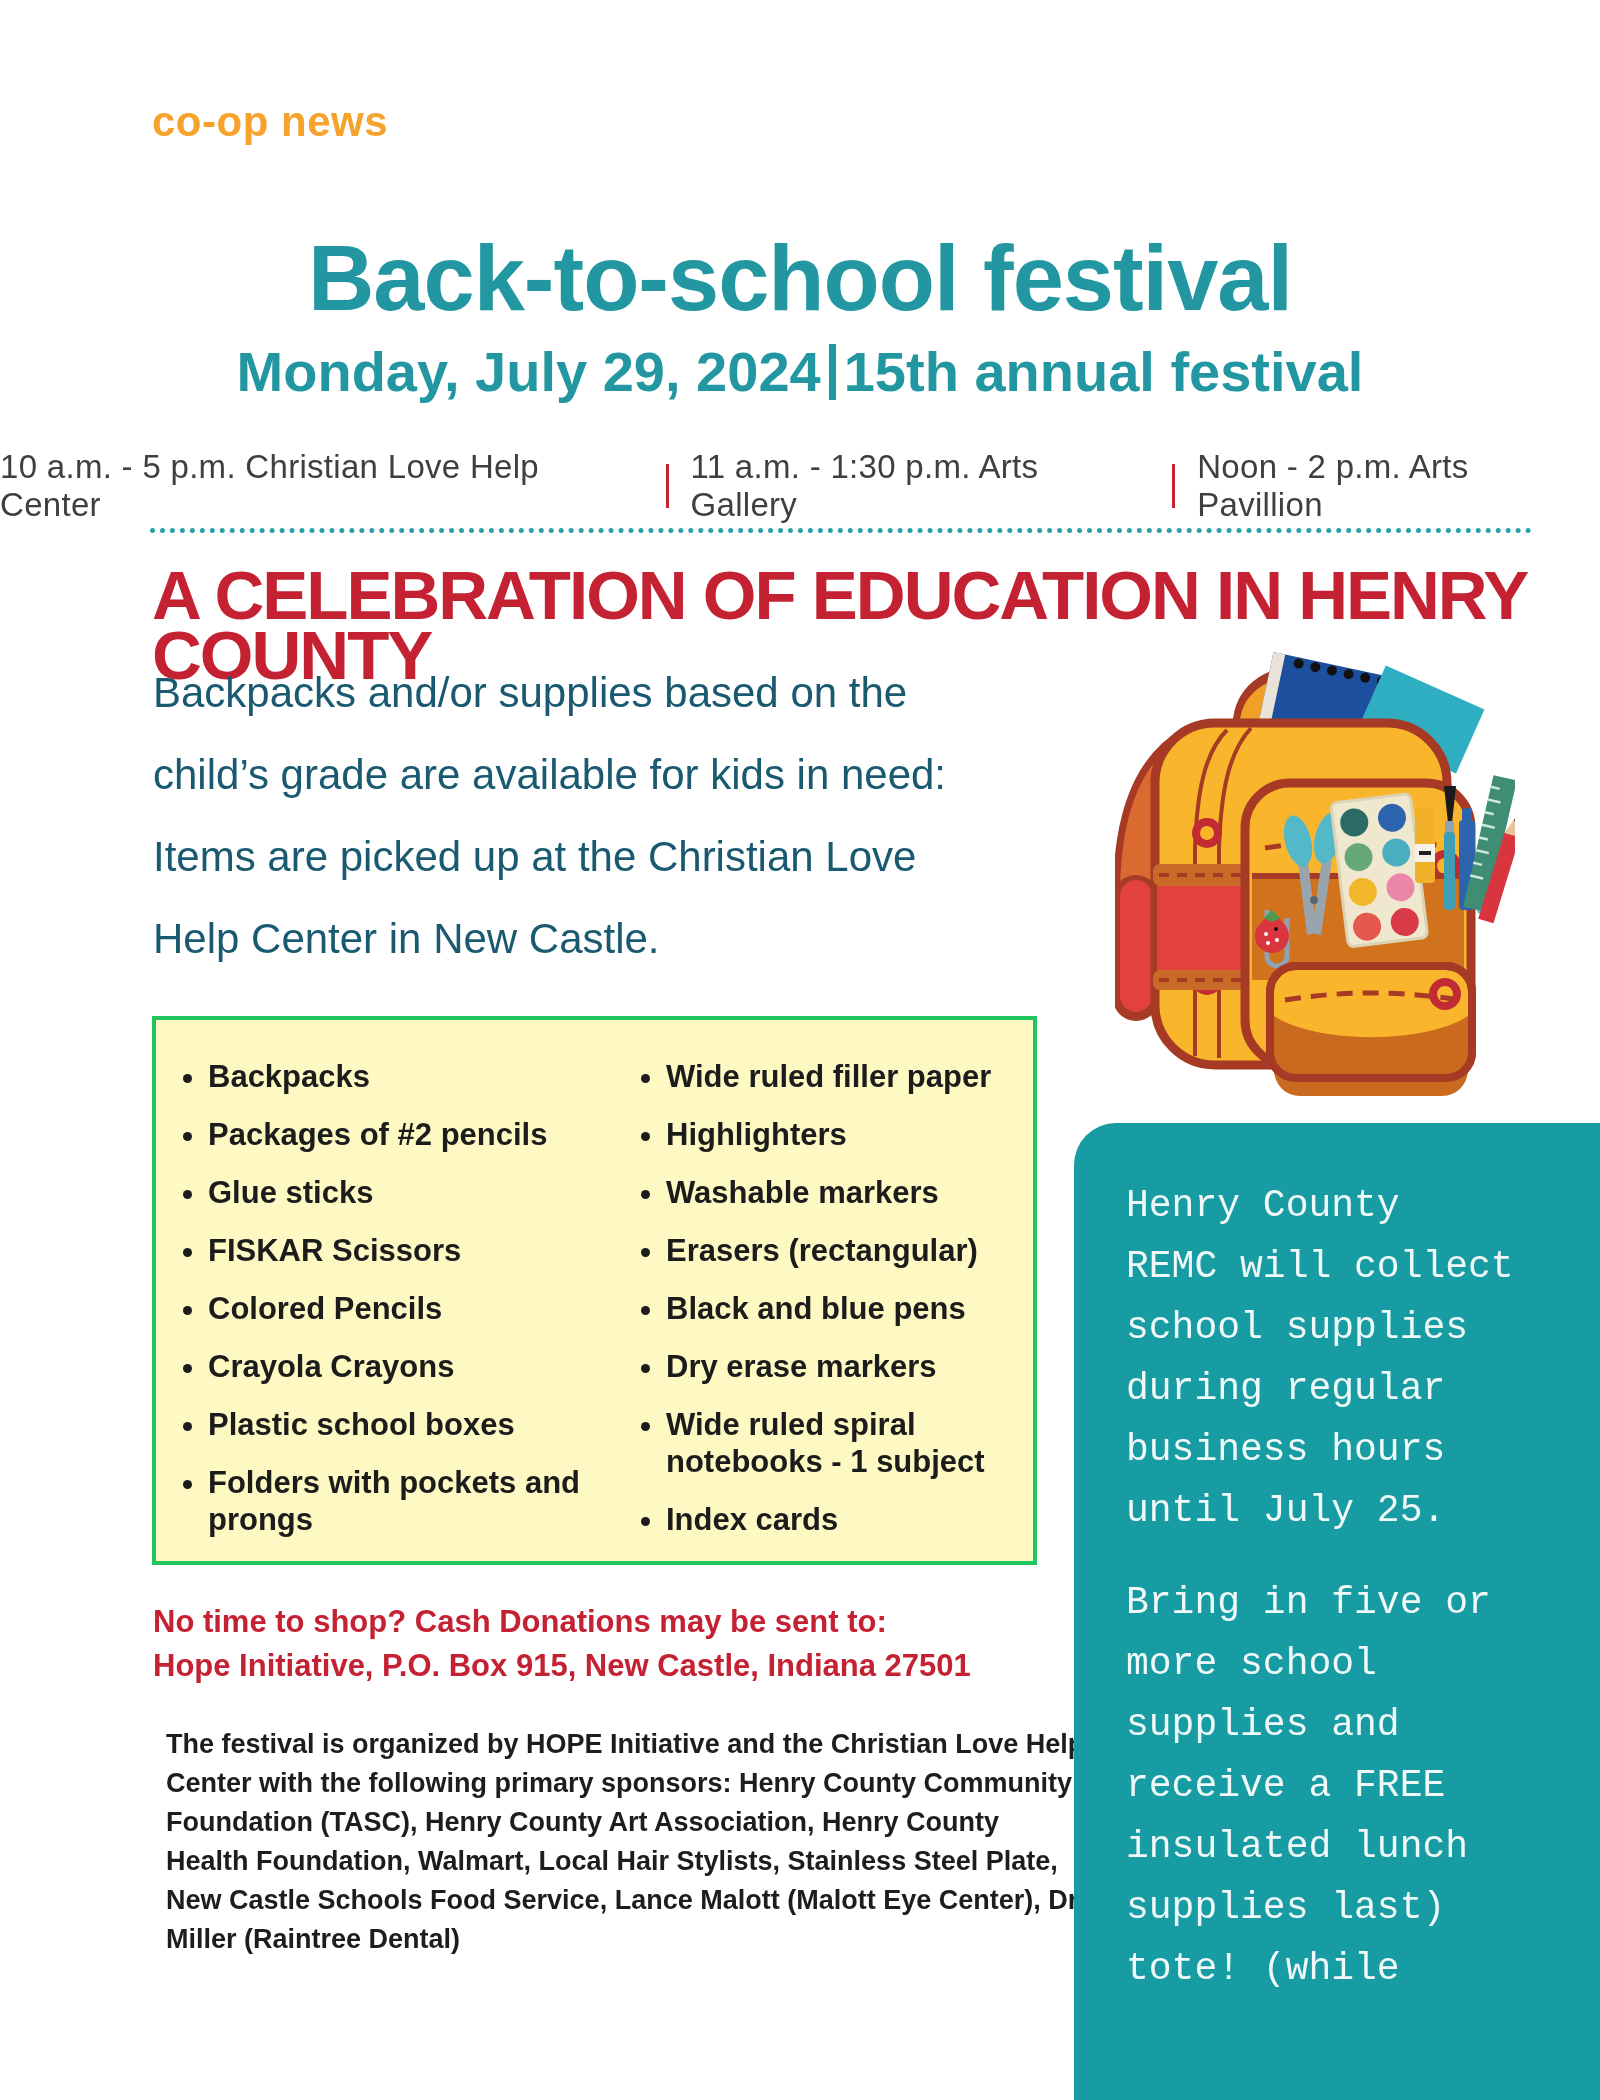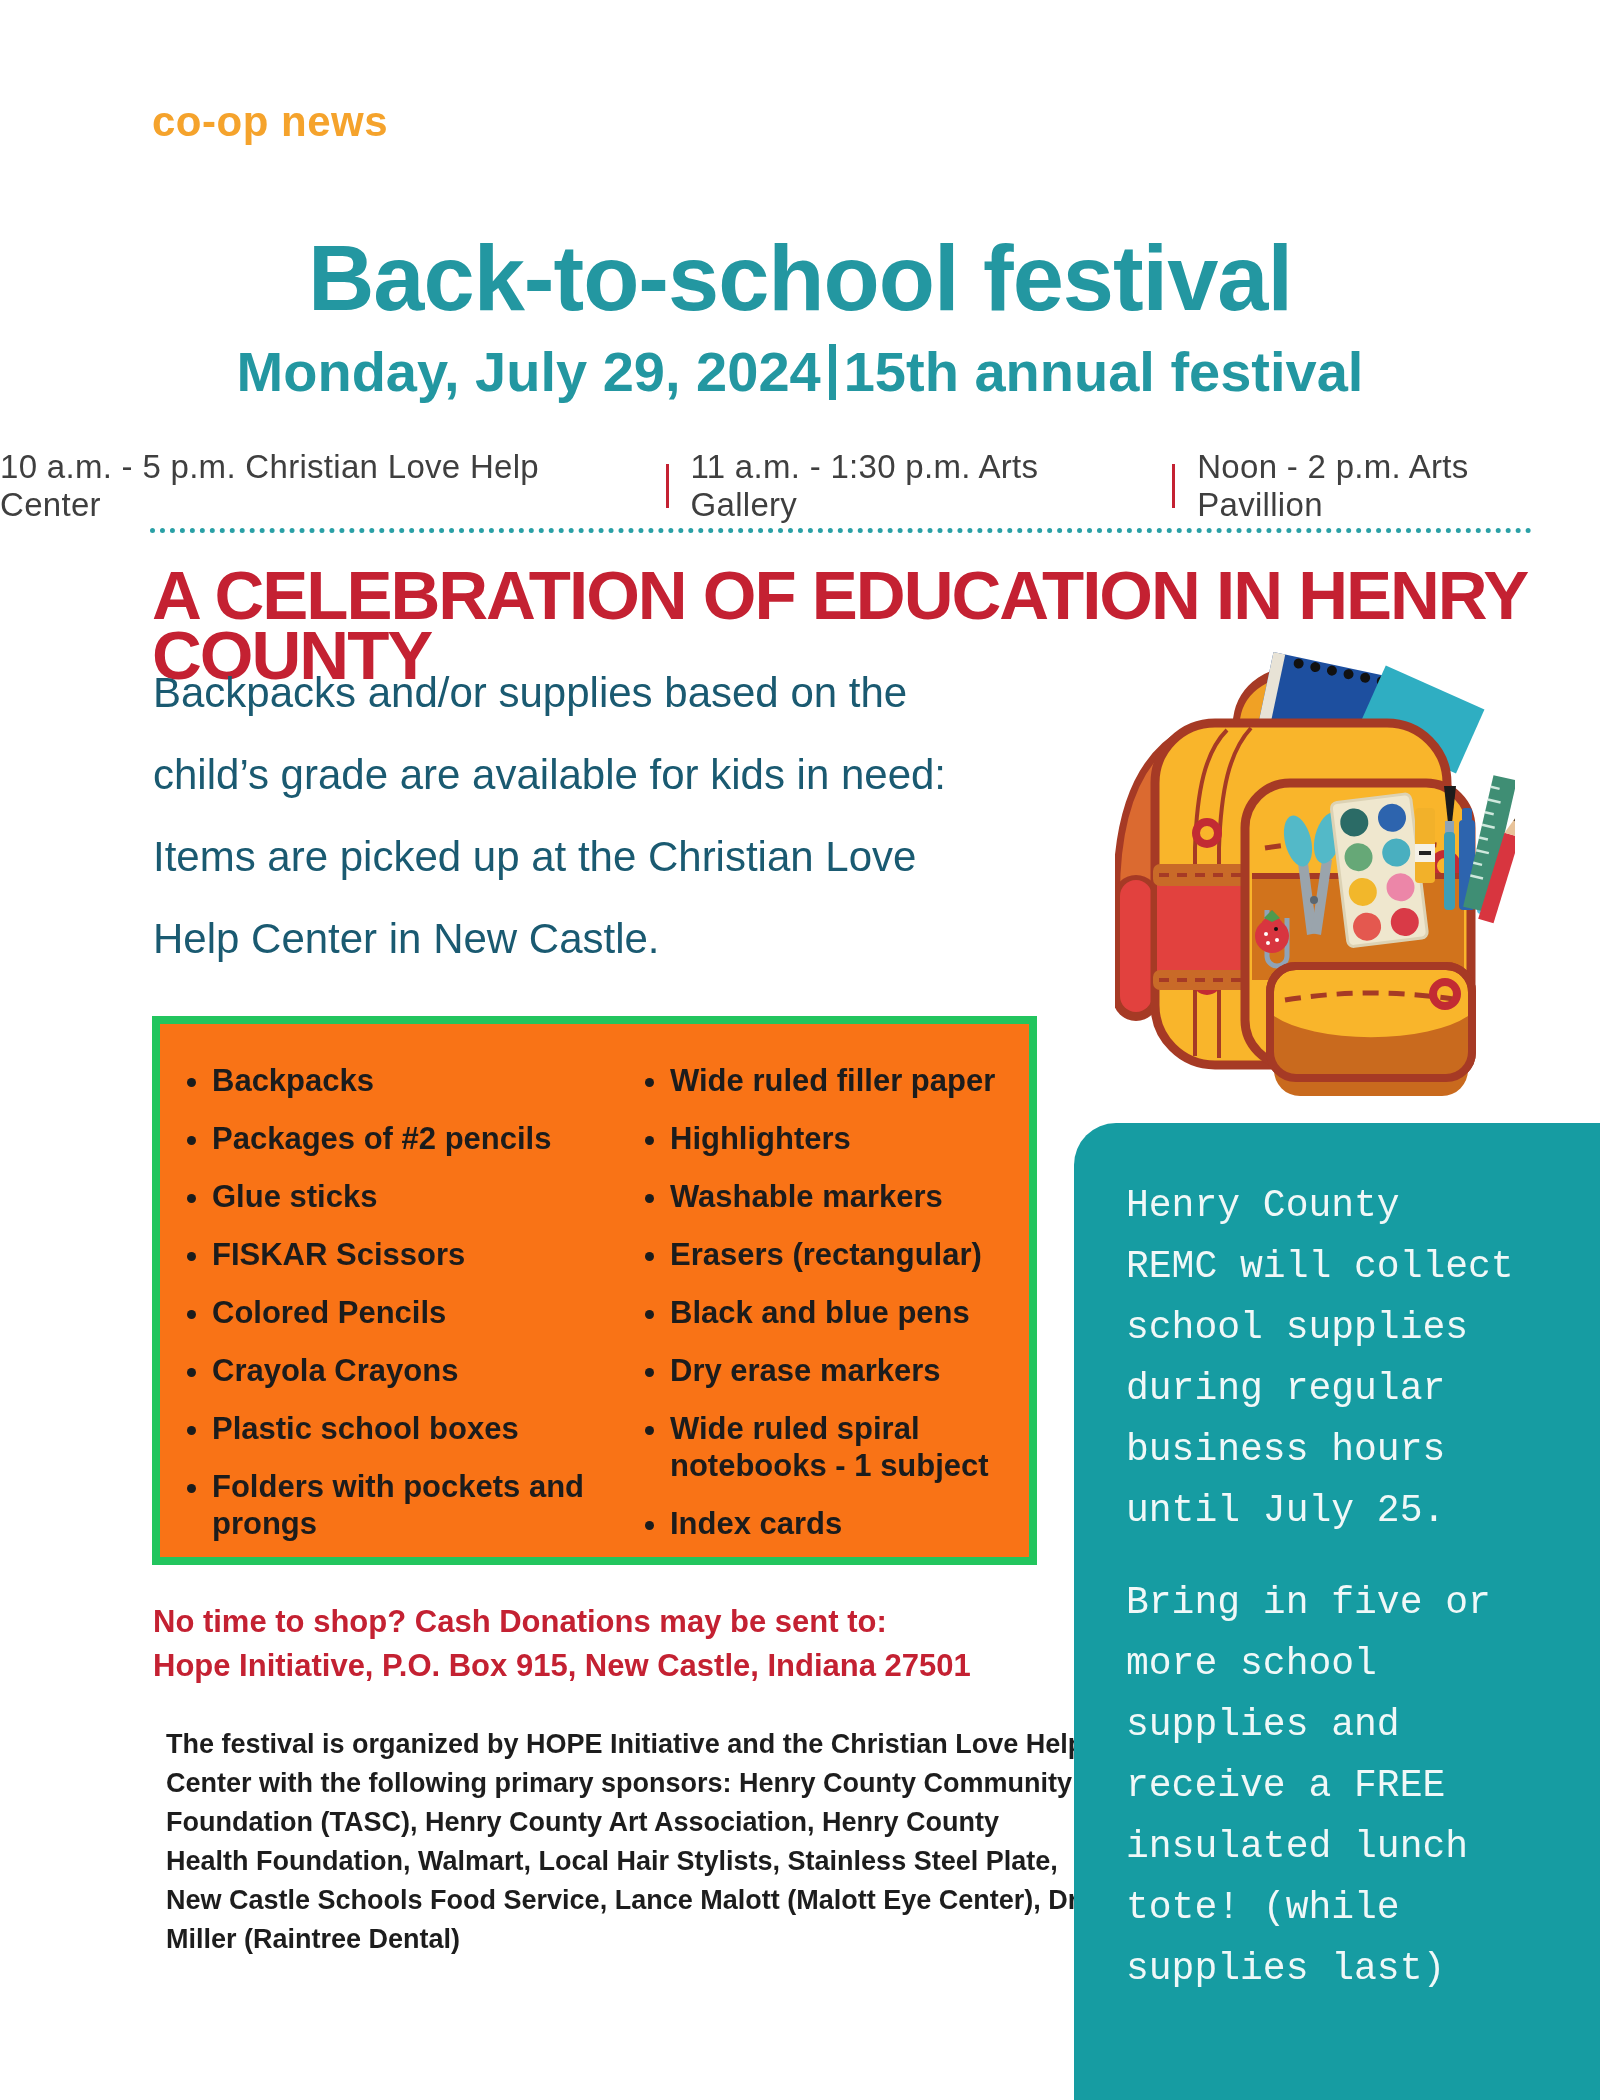--- a/index.html
+++ b/index.html
@@ -35,21 +35,21 @@
   .section-heading{
     position:absolute;left:152px;top:566px;margin:0;
     font-size:69px;line-height:60px;font-weight:700;color:#C42132;letter-spacing:-2px;
   }
   .intro{
     position:absolute;left:153px;top:652px;width:960px;
     font-size:42px;line-height:82px;color:#1A5A71;font-weight:400;
   }
   .supplies-box{
     position:absolute;left:152px;top:1016px;width:885px;height:549px;
-    border:8px solid #22c55e;box-sizing:border-box;background:#f97316;
+    border:4px solid #22c55e;box-sizing:border-box;background:#fef9c3;
   }
   .supplies-box ul{
     position:absolute;top:38px;margin:0;list-style:disc outside;
     font-size:31px;line-height:37px;font-weight:bold;color:#1c1c1c;
   }
   .supplies-box ul.col-left{left:26px;width:380px;padding-left:26px;}
   .supplies-box ul.col-right{left:484px;width:385px;padding-left:26px;}
   .supplies-box li{margin-bottom:21px;}
   .donation{
     position:absolute;left:153px;top:1600px;width:940px;
@@ -258,18 +258,18 @@
       <div class="sb-line">during regular</div>
       <div class="sb-line">business hours</div>
       <div class="sb-line">until July 25.</div>
     </div>
     <div class="para2">
       <div class="sb-line">Bring in five or</div>
       <div class="sb-line">more school</div>
       <div class="sb-line">supplies and</div>
       <div class="sb-line">receive a FREE</div>
       <div class="sb-line">insulated lunch</div>
+      <div class="sb-line">supplies last)</div>
       <div class="sb-line">tote! (while</div>
-      <div class="sb-line">supplies last)</div>
     </div>
   </aside>
 
 </div>
 
 </body></html>

